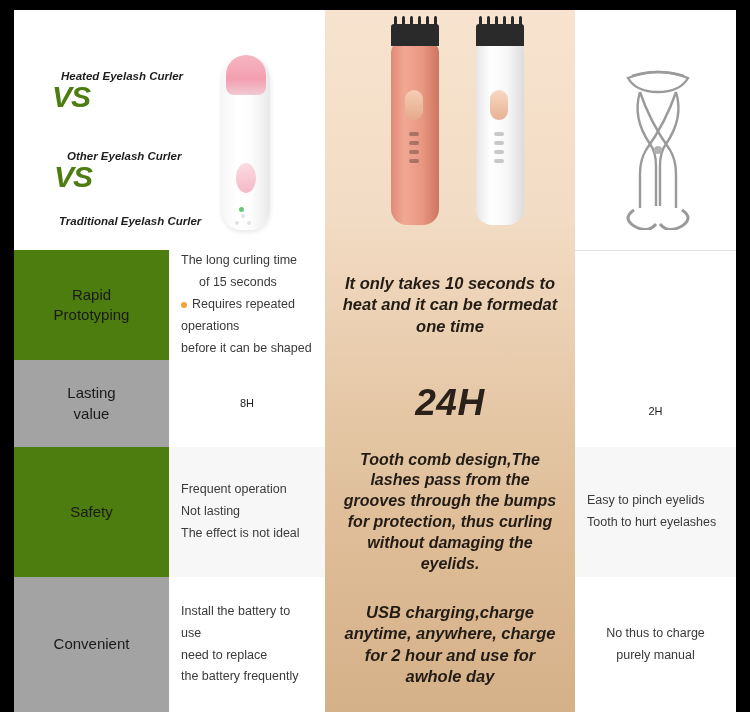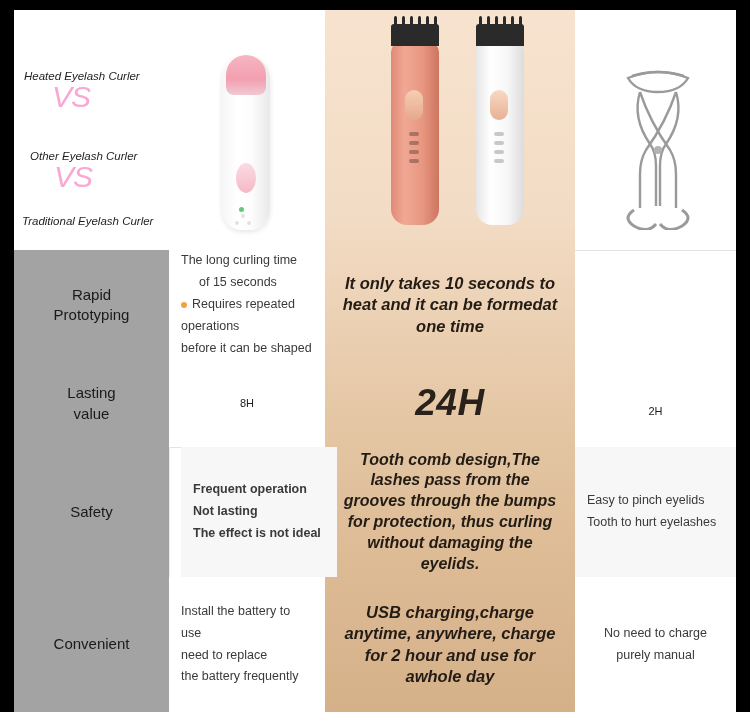--- a/index.html
+++ b/index.html
@@ -44,21 +44,21 @@
     left: 14px;
     width: 155px;
     display: flex;
     align-items: center;
     justify-content: center;
     color: #1a1a1a;
     font-size: 15px;
     text-align: center;
     line-height: 1.35;
   }
-  .lbl-shade { background: #a3a3a3; }
+  .lbl-shade { background: #4d7c0f; }
   .lbl-white { background: #a3a3a3; }
 
   
   .side-cell {
     position: absolute;
     color: #3a3a3a;
     font-size: 12.5px;
     line-height: 1.75;
     padding: 0 12px;
     box-sizing: border-box;
@@ -113,30 +113,31 @@
     position: absolute;
     left: 14px;
     top: 40px;
     width: 180px;
     height: 200px;
   }
   .vs-line {
     position: absolute;
     font-size: 11.5px;
     font-style: italic;
-    font-weight: normal;
+    font-weight: bold;
     color: #1d1d1d;
     white-space: nowrap;
+    margin-left: 37px;
   }
   .vs-word {
     position: absolute;
     font-size: 30px;
     font-style: italic;
-    font-weight: normal;
-    color: #f9a8d4;
+    font-weight: bold;
+    color: #4d7c0f;
     letter-spacing: -1px;
   }
 
   
   .bullet {
     display: inline-block;
     width: 6px; height: 6px;
     background: #f0a33c;
     border-radius: 50%;
     margin-right: 5px;
@@ -354,41 +355,41 @@
   <div class="mid-cell" style="top:360px; height:87px;">
     <div class="mid-big">24H</div>
   </div>
   <div class="side-cell side-white" style="left:575px; top:360px; width:161px; height:87px; align-items:center;">
     <div class="ctr" style="width:100%;margin-top:16px;">2H</div>
   </div>
 
   <div class="lbl-cell lbl-shade" style="top:447px; height:130px;">
     <span>Safety</span>
   </div>
-  <div class="side-cell side-shade" style="left:181px; top:447px; width:156px; height:130px;font-weight:bold;">
+  <div class="side-cell side-shade" style="left:169px; top:447px; width:156px; height:130px;">
     <div>Frequent operation</div>
     <div>Not lasting</div>
     <div>The effect is not ideal</div>
   </div>
   <div class="mid-cell" style="top:447px; height:130px; font-size:16px;">Tooth comb design,The lashes pass from the grooves through the bumps for protection, thus curling without damaging the eyelids.</div>
   <div class="side-cell side-shade" style="left:575px; top:447px; width:161px; height:130px;">
     <div>Easy to pinch eyelids</div>
     <div>Tooth to hurt eyelashes</div>
   </div>
 
   <div class="lbl-cell lbl-white" style="top:577px; height:135px;">
     <span>Convenient</span>
   </div>
   <div class="side-cell side-white" style="left:169px; top:577px; width:156px; height:135px;">
     <div>Install the battery to use</div>
     <div>need to replace</div>
     <div>the battery frequently</div>
   </div>
   <div class="mid-cell" style="top:577px; height:135px;">USB charging,charge anytime, anywhere, charge for 2 hour and use for awhole day</div>
   <div class="side-cell side-white" style="left:575px; top:577px; width:161px; height:135px; align-items:center; text-align:center;">
-    <div style="width:100%;">No need to charge</div>
+    <div style="width:100%;">No thus to charge</div>
     <div style="width:100%;">purely manual</div>
   </div>
 
   <div class="topbar-black"></div>
   <div class="leftbar-black"></div>
   <div class="rightbar-black"></div>
 </div>
 
 </body></html>

